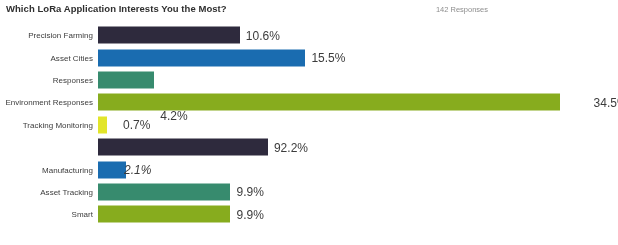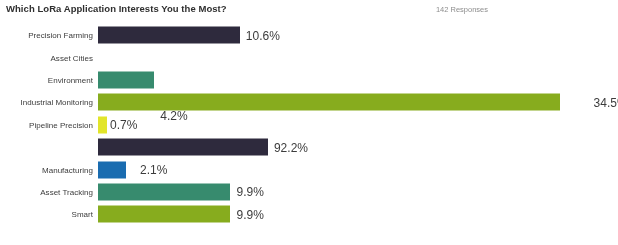--- a/index.html
+++ b/index.html
@@ -118,53 +118,57 @@
   <div class="plot-area" id="plot-area">
       <div class="bar-row">
         <div class="cat-label">Precision Farming</div>
         <div class="bar-track">
           <div class="bar" style="width: 141.828px; background: rgb(46, 42, 61);"></div>
           <div class="value-label" style="left: 147.828px;">10.6%</div>
         </div>
       </div>
       <div class="bar-row">
         <div class="cat-label">Asset Cities</div>
+        <div class="bar-track">
+          <div class="bar" style="width: 207.39px; background: rgb(26, 108, 176);"></div>
+          <div class="value-label" style="left: 213.39px;">15.5%</div>
+        </div>
       </div>
       <div class="bar-row">
-        <div class="cat-label">Environment</div>
+        <div class="cat-label">Responses</div>
         <div class="bar-track">
           <div class="bar" style="width: 56.196px; background: rgb(55, 139, 110);"></div>
           <div class="value-label" style="left: 62.196px; margin-top: 36px;">4.2%</div>
         </div>
       </div>
       <div class="bar-row">
-        <div class="cat-label">Industrial Monitoring</div>
+        <div class="cat-label">Environment Responses</div>
         <div class="bar-track">
           <div class="bar" style="width: 461.61px; background: rgb(135, 172, 30);"></div>
           <div class="value-label" style="left: 467.61px; margin-left: 28px;">34.5%</div>
         </div>
       </div>
       <div class="bar-row">
-        <div class="cat-label">Pipeline Precision</div>
+        <div class="cat-label">Tracking Monitoring</div>
         <div class="bar-track">
           <div class="bar" style="width: 9.366px; background: rgb(226, 229, 42);"></div>
-          <div class="value-label" style="left: 12px;">0.7%</div>
+          <div class="value-label" style="left: 25px;">0.7%</div>
         </div>
       </div>
       <div class="bar-row">
         <div class="bar-track">
           <div class="bar" style="width: 169.926px; background: rgb(46, 42, 61);"></div>
           <div class="value-label" style="left: 175.926px;">92.2%</div>
         </div>
       </div>
       <div class="bar-row">
         <div class="cat-label">Manufacturing</div>
         <div class="bar-track">
           <div class="bar" style="width: 28.098px; background: rgb(26, 108, 176);"></div>
-          <div class="value-label" style="left: 42px;">2.1%</div>
+          <div class="value-label" style="left: 26px; font-style: italic;">2.1%</div>
         </div>
       </div>
       <div class="bar-row">
         <div class="cat-label">Asset Tracking</div>
         <div class="bar-track">
           <div class="bar" style="width: 132.462px; background: rgb(55, 139, 110);"></div>
           <div class="value-label" style="left: 138.462px;">9.9%</div>
         </div>
       </div>
       <div class="bar-row">

